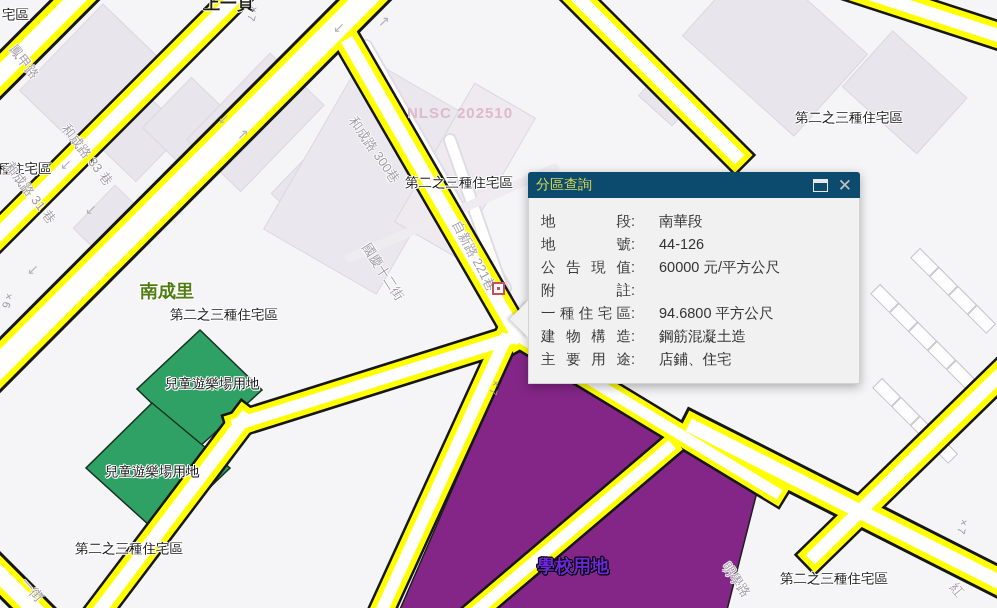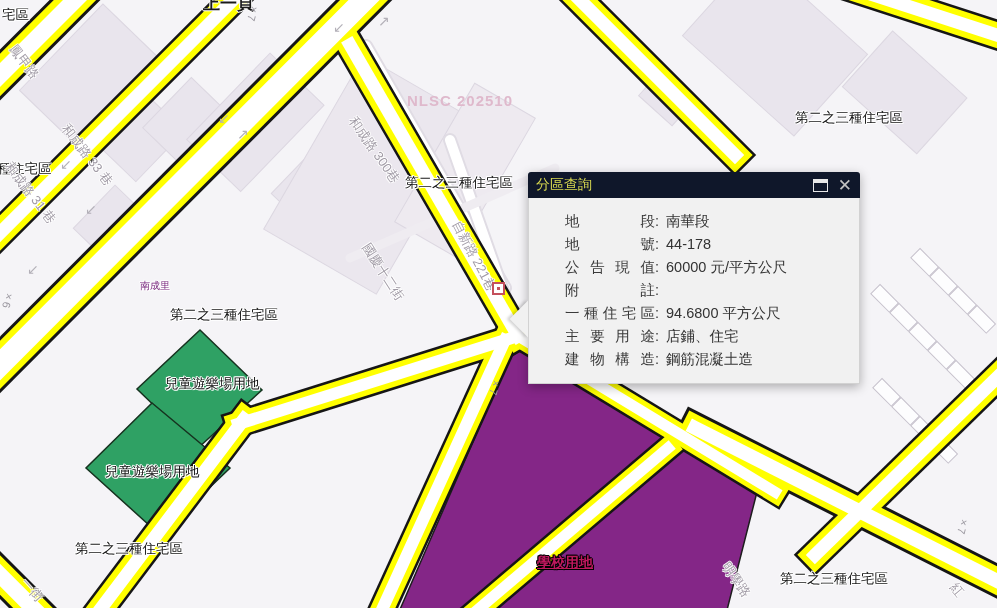--- a/index.html
+++ b/index.html
@@ -7,51 +7,51 @@
     background:#f5f4f7;font-family:"Liberation Sans","DejaVu Sans",sans-serif;}
   #mapsvg{position:absolute;left:0;top:0;}
 
   
   .maplabel{position:absolute;white-space:nowrap;color:#121212;font-size:13.5px;
     text-shadow:1px 0 0 #fff,-1px 0 0 #fff,0 1px 0 #fff,0 -1px 0 #fff,1px 1px 0 #fff,-1px -1px 0 #fff;
     z-index:5;}
   .roadlabel{position:absolute;white-space:nowrap;color:#a09aa5;font-size:13px;
     text-shadow:1px 0 0 #fff,-1px 0 0 #fff,0 1px 0 #fff,0 -1px 0 #fff;z-index:5;
     transform-origin:center;}
-  .villagelabel{color:#701a75;font-size:10px;}
-  .schoollabel{color:#be185d;font-weight:bold;font-size:14px;
-    text-shadow:1px 0 0 #000,-1px 0 0 #000,0 1px 0 #000,0 -1px 0 #000,1px 1px 0 #000,-1px -1px 0 #000;text-decoration:underline;}
+  .villagelabel{color:#4d7c0f;font-size:18px;font-weight:bold;}
+  .schoollabel{color:#6d28d9;font-weight:bold;font-size:18px;
+    text-shadow:1px 0 0 #000,-1px 0 0 #000,0 1px 0 #000,0 -1px 0 #000,1px 1px 0 #000,-1px -1px 0 #000;}
   .watermark{position:absolute;color:#dfb9cc;font-size:15px;font-weight:bold;z-index:5;
     text-shadow:none;letter-spacing:1px;}
   .toplabel{position:absolute;color:#1a1a1a;font-size:17px;font-weight:bold;z-index:5;
     text-shadow:1px 0 0 #fff,-1px 0 0 #fff,0 1px 0 #fff;}
   .lanecount{position:absolute;color:#9b98a0;font-size:11px;line-height:11px;z-index:5;
     writing-mode:vertical-rl;text-orientation:mixed;transform:rotate(14deg);}
   .arrow{position:absolute;color:#b3b0b8;font-size:14px;z-index:5;}
   .poi{position:absolute;width:9px;height:9px;border:2px solid #c4505c;background:#fff;z-index:5;}
   .poi span{display:block;width:3px;height:3px;margin:3px auto;background:#c4505c;}
 
   
   .popup{position:absolute;left:528px;top:172px;width:332px;z-index:20;
     box-shadow:0 3px 10px rgba(0,0,0,.3);}
   .popup-pointer{position:absolute;left:-13px;top:134px;width:26px;height:26px;
     background:#f1f1f1;transform:rotate(45deg);box-shadow:-2px 2px 3px rgba(0,0,0,.18);z-index:0;}
-  .popup-titlebar{position:relative;z-index:2;height:26px;background:#0f172a;
+  .popup-titlebar{position:relative;z-index:2;height:26px;background:#0c4a6e;
     border-radius:3px 3px 0 0;display:flex;align-items:center;padding:0 8px;}
   .popup-title{color:#dcdc50;font-size:14px;flex:1;}
   .win-max{width:13px;height:8px;border:1px solid #e8e8e8;border-top:4px solid #e8e8e8;
     display:inline-block;margin-right:10px;cursor:pointer;}
   .win-close{color:#c2c2c2;font-size:17px;line-height:17px;cursor:pointer;}
   .popup-body{position:relative;z-index:1;background:#f1f1f1;border:1px solid #d2d2d2;border-top:none;
     padding:12px 14px 12px 12px;}
   .prow{height:23px;line-height:23px;font-size:14.5px;color:#3a3a3a;white-space:nowrap;}
   .prow .lbl{display:inline-block;width:90px;text-align:justify;text-align-last:justify;
-    text-justify:inter-character;vertical-align:top;margin-left:24px;}
+    text-justify:inter-character;vertical-align:top;}
   .prow .colon{display:inline-block;}
-  .prow .val{margin-left:7px;color:#333;}
+  .prow .val{margin-left:24px;color:#333;}
 </style>
 </head>
 <body>
 
 <div id="screen">
 
   <svg id="mapsvg" width="997" height="608" viewBox="0 0 997 608">
     <defs>
       <path id="r1" d="M95,-20 L-25,100"></path>
       <path id="r2" d="M258,-25 L-30,263"></path>
@@ -164,21 +164,21 @@
         <use href="#r9" stroke-width="13"></use>
       <use href="#r10" stroke-width="13"></use>
         <use href="#r11" stroke-width="16"></use>
       <use href="#r12" stroke-width="11"></use>
         <use href="#r13" stroke-width="11"></use>
     </g>
   </svg>
 
   <div class="toplabel" style="left:203px;top:-8px;">上一頁</div>
 
-  <div class="watermark" style="left:407px;top:92px;">NLSC 202510</div>
+  <div class="watermark" style="left:407px;top:104px;">NLSC 202510</div>
 
   <div class="maplabel" style="left:405px;top:174px;">第二之三種住宅區</div>
   <div class="maplabel" style="left:170px;top:306px;">第二之三種住宅區</div>
   <div class="maplabel" style="left:795px;top:109px;">第二之三種住宅區</div>
   <div class="maplabel" style="left:75px;top:540px;">第二之三種住宅區</div>
   <div class="maplabel" style="left:780px;top:570px;">第二之三種住宅區</div>
   <div class="maplabel" style="left:-16px;top:160px;">一種住宅區</div>
   <div class="maplabel" style="left:2px;top:6px;">宅區</div>
 
   <div class="maplabel villagelabel" style="left:140px;top:279px;">南成里</div>
@@ -220,33 +220,33 @@
       <span class="popup-title">分區查詢</span>
       <span class="win-max"></span>
       <span class="win-close">✕</span>
     </div>
 
     <div class="popup-body">
       <div class="prow">
         <span class="lbl">地段</span><span class="colon">:</span><span class="val">南華段</span>
       </div>
       <div class="prow">
-        <span class="lbl">地號</span><span class="colon">:</span><span class="val">44-178</span>
+        <span class="lbl">地號</span><span class="colon">:</span><span class="val">44-126</span>
       </div>
       <div class="prow">
         <span class="lbl">公告現值</span><span class="colon">:</span><span class="val">60000 元/平方公尺</span>
       </div>
       <div class="prow">
         <span class="lbl">附註</span><span class="colon">:</span><span class="val"></span>
       </div>
       <div class="prow">
         <span class="lbl">一種住宅區</span><span class="colon">:</span><span class="val">94.6800 平方公尺</span>
       </div>
       <div class="prow">
+        <span class="lbl">建物構造</span><span class="colon">:</span><span class="val">鋼筋混凝土造</span>
+      </div>
+      <div class="prow">
         <span class="lbl">主要用途</span><span class="colon">:</span><span class="val">店鋪、住宅</span>
-      </div>
-      <div class="prow">
-        <span class="lbl">建物構造</span><span class="colon">:</span><span class="val">鋼筋混凝土造</span>
       </div>
     </div>
   </div>
 
 </div>
 
 </body></html>

